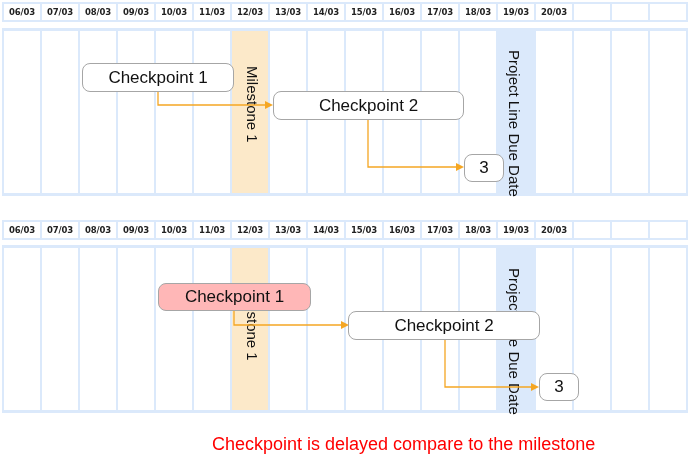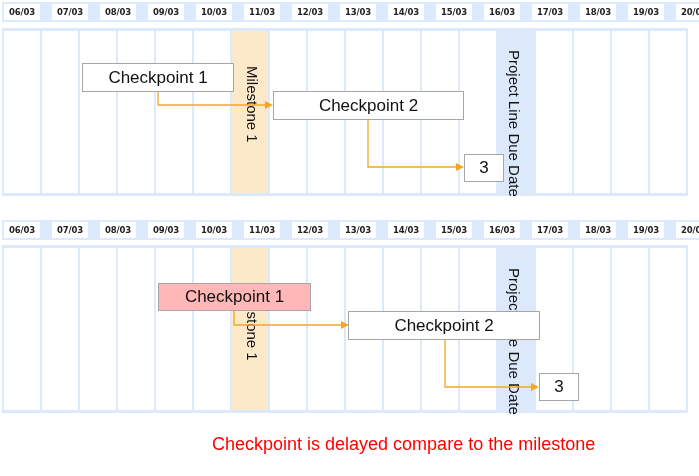--- a/index.html
+++ b/index.html
@@ -1,33 +1,33 @@
 <!DOCTYPE html>
 <html><head>
 <meta charset="utf-8">
 <style>
   html, body { margin: 0; padding: 0; background: #ffffff; }
   body { width: 699px; height: 476px; position: relative; overflow: hidden;
          font-family: "Liberation Sans", sans-serif; }
   .timeline { position: absolute; left: 0; width: 699px; }
   .header-row { position: absolute; left: 2px; height: 20px; display: flex;
                 background: #dbe9fb; padding: 2px 0 2px 2px; box-sizing: border-box; }
-  .hcell { width: 36px; margin-right: 12px; background: #ffffff; height: 16px;
+  .hcell { width: 36px; margin-right: 2px; background: #ffffff; height: 16px;
            font-family: "DejaVu Sans", sans-serif; font-weight: bold; font-size: 8.5px;
            color: #222; display: flex; align-items: center; justify-content: center;
            letter-spacing: -0.2px; }
   .body-grid { position: absolute; left: 2px; display: flex; background: #dbe9fb;
                padding: 3px 0 3px 2px; box-sizing: border-box; }
   .bcell { width: 36px; margin-right: 2px; background: #ffffff; height: 100%; }
   .bcell.milestone { background: #fce9c9; }
   .bcell.due { background: #dbe9fb; }
   .vlabel { position: absolute; writing-mode: vertical-rl; font-size: 15px; color: #111;
             white-space: nowrap; line-height: 17px; }
   .box { position: absolute; background: #ffffff; border: 1px solid #a6a6a6;
-         border-radius: 0; box-sizing: border-box; display: flex; align-items: center;
+         border-radius: 8px; box-sizing: border-box; display: flex; align-items: center;
          justify-content: center; font-size: 17px; color: #111; }
   .box.delayed { background: #ffb7b7; }
   svg.conn { position: absolute; left: 0; top: 0; overflow: visible; pointer-events: none; }
   .caption { position: absolute; left: 212px; top: 434px; font-size: 18px; color: #ff0000;
              white-space: nowrap; }
 </style>
 </head>
 <body>
 
 <div class="timeline" style="top:0;height:200px;">

